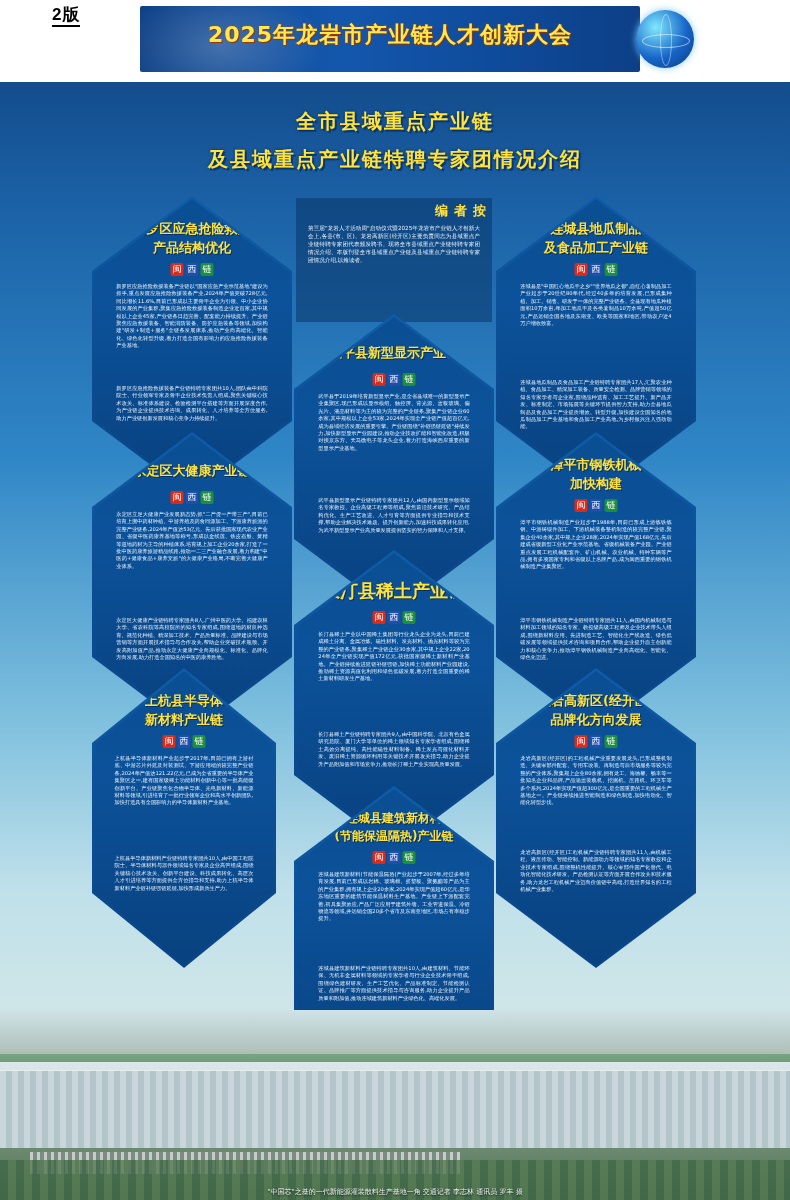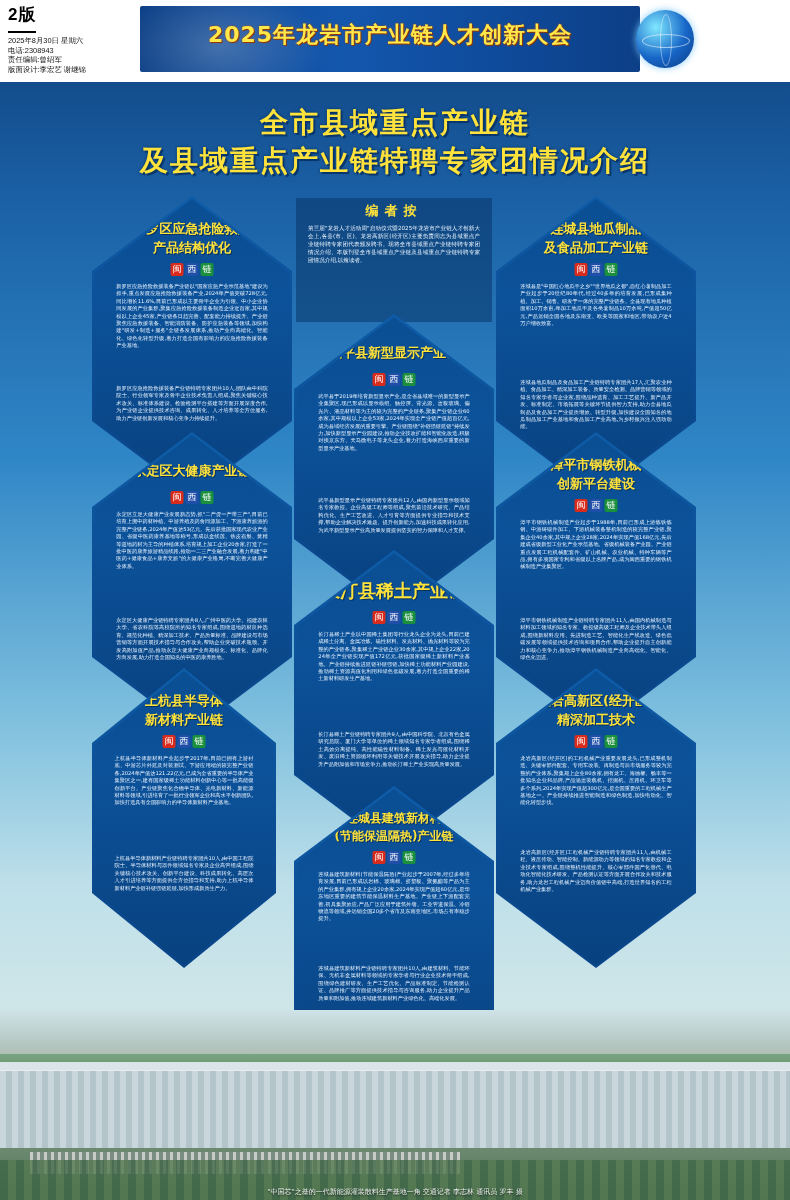--- a/index.html
+++ b/index.html
@@ -8,21 +8,21 @@
     font-family:"Liberation Sans","DejaVu Sans",sans-serif;
     background:#0b2b55;
   }
   .page{position:relative;width:790px;height:1200px;overflow:hidden;
         background:linear-gradient(180deg,#0d3f7c 0%,#1c63a8 18%,#2f86c6 38%,#7fc0de 60%,#bfe0ea 74%,#cfe6e8 84%,#9fc7a8 92%,#8ab98f 100%);}
 
   
   .masthead{position:absolute;left:0;top:0;width:790px;height:82px;background:#ffffff;}
   .mast-left{position:absolute;left:8px;top:6px;width:132px;color:#000;}
   .page-num{font-size:17px;font-weight:bold;letter-spacing:1px;line-height:18px;}
-  .page-num .numline{display:inline-block;border-bottom:2px solid #000;padding-bottom:7px;}
+  .page-num .numline{display:inline-block;border-bottom:2px solid #000;padding-bottom:1px;margin-left:44px;}
   .mast-meta{font-size:7.4px;line-height:9.6px;margin-top:3px;color:#111;}
   .mast-banner{position:absolute;left:140px;top:6px;width:500px;height:66px;
      background:linear-gradient(90deg,#0c3f86 0%,#1357ad 40%,#0f4b9c 70%,#0c3f86 100%);
      border-radius:2px;overflow:hidden;}
   .mast-banner:before{content:"";position:absolute;left:-40px;top:-30px;width:240px;height:140px;
      background:radial-gradient(ellipse at center,rgba(255,255,255,.22),rgba(255,255,255,0) 62%);}
   .mast-title{position:absolute;left:0;top:14px;width:500px;text-align:center;
      font-family:"DejaVu Sans","Liberation Sans",sans-serif;
      font-size:22px;font-weight:bold;color:#ffe94a;letter-spacing:1px;
      text-shadow:0 0 2px #a9400a,1px 1px 0 #8b3503;}
@@ -32,22 +32,22 @@
   .globe:after{content:"";position:absolute;left:6px;top:24px;width:46px;height:12px;border:1px solid rgba(255,255,255,.55);border-radius:50%;}
   .globe:before{content:"";position:absolute;left:24px;top:4px;width:10px;height:50px;border:1px solid rgba(255,255,255,.45);border-radius:50%;}
   .nameplate{position:absolute;left:678px;top:16px;width:104px;height:44px;
      background:linear-gradient(180deg,#e8352a,#b71c14);border:1px solid #8d1109;border-radius:2px;
      display:flex;align-items:center;justify-content:center;}
   .nameplate span{font-family:"DejaVu Sans","Liberation Sans",sans-serif;
      font-size:21px;font-weight:bold;color:#fff;letter-spacing:2px;text-shadow:1px 1px 1px rgba(0,0,0,.45);}
 
   
   .headline{position:absolute;left:0;top:104px;width:790px;text-align:center;}
-  .headline div{font-family:Liberation Sans, sans-serif;
-     font-size:28px;font-weight:bold;color:#ffe33c;line-height:38px;letter-spacing:2px;
+  .headline div{font-family:Liberation Mono, monospace;
+     font-size:20px;font-weight:bold;color:#ffe33c;line-height:38px;letter-spacing:2px;
      text-shadow:0 0 3px rgba(0,40,90,.9),2px 2px 0 #0a3a72;}
 
   
   .hex{position:absolute;
     -webkit-clip-path:polygon(50% 0%,100% 25%,100% 75%,50% 100%,0% 75%,0% 25%);
     clip-path:polygon(50% 0%,100% 25%,100% 75%,50% 100%,0% 75%,0% 25%);
     background:linear-gradient(180deg,#0e5ca8 0%,#0c4f96 45%,#0a4488 100%);
     border:0;box-sizing:border-box;}
   .hex-in{position:absolute;left:3px;top:3px;right:3px;bottom:3px;
     -webkit-clip-path:polygon(50% 0%,100% 25%,100% 75%,50% 100%,0% 75%,0% 25%);
@@ -65,21 +65,21 @@
   .hex .logo i.b{background:#1f4fa8;}
   .hex .logo i.g{background:#1a8f3c;}
   .hex .body{position:absolute;left:11%;width:78%;color:#eaf4ff;
     font-family:"DejaVu Sans","Liberation Sans",sans-serif;
     font-size:5.2px;line-height:7.4px;text-align:justify;
     -webkit-hyphens:auto;hyphens:auto;word-break:break-all;}
 
   
   .note{position:absolute;left:296px;top:198px;width:196px;height:124px;
     background:rgba(7,52,104,.55);}
-  .note .nt{position:absolute;left:0;top:4px;width:100%;text-align:center;
+  .note .nt{position:absolute;left:0;top:4px;width:100%;text-align:right;
     font-family:"DejaVu Sans",sans-serif;font-size:13px;font-weight:bold;color:#ffe23a;letter-spacing:6px;}
   .note .nb{position:absolute;left:12px;top:26px;width:172px;color:#eaf4ff;
     font-size:5.6px;line-height:8px;text-align:justify;word-break:break-all;
     font-family:"DejaVu Sans",sans-serif;}
 
   
   .photo{position:absolute;left:0;top:1010px;width:790px;height:190px;overflow:hidden;
     background:linear-gradient(180deg,#9dc6cf 0%,#8fb9a7 12%,#6f9b75 28%,#5b8a63 48%,#55805c 70%,#4a7553 100%);}
   .photo .sky{position:absolute;left:0;top:0;width:790px;height:44px;
     background:linear-gradient(180deg,#cfe3e8,#aebfb6);}
@@ -100,26 +100,20 @@
 </head>
 <body>
 
 <div class="page">
 
   <div class="masthead">
     <div class="mast-left">
       <div class="page-num">
         <span class="numline">2版</span>
       </div>
-      <div class="mast-meta">
-        <div>2025年8月30日 星期六</div>
-        <div>电话:2308943</div>
-        <div>责任编辑:曾绍军</div>
-        <div>版面设计:李宏艺  谢继锦</div>
-      </div>
     </div>
     <div class="mast-banner">
       <div class="mast-title">2025年龙岩市产业链人才创新大会</div>
     </div>
     <div class="globe"></div>
   </div>
 
   <div class="headline">
     <div>全市县域重点产业链</div>
     <div>及县域重点产业链特聘专家团情况介绍</div>
@@ -189,21 +183,21 @@
       </div>
       <div class="body" style="top:76px;">永定区立足大健康产业发展新态势,抓"二产促一产带三产",目前已培育上溯中药材种植、中游养殖及药食同源加工、下游康养旅游的完整产业链条,2024年产值达53亿元。先后获批国家现代农业产业园、省级中医药康养基地等称号,形成以金线莲、铁皮石斛、黄精等道地药材为主导的种植体系,培育规上加工企业20余家,打造了一批中医药康养旅游精品线路,推动一二三产业融合发展,着力构建"中医药+健康食品+康养文旅"的大健康产业格局,不断完善大健康产业体系。</div>
       <div class="body" style="top:182px;">永定区大健康产业链特聘专家团共8人,广州中医药大学、福建农林大学、省农科院等高校院所的知名专家组成,围绕道地药材良种选育、规范化种植、精深加工技术、产品质量标准、品牌建设与市场营销等方面开展技术指导与合作攻关,帮助企业突破技术瓶颈、开发高附加值产品,推动永定大健康产业向规模化、标准化、品牌化方向发展,助力打造全国知名的中医药康养胜地。</div>
     </div>
   </div>
 
   <div class="hex" style="left:496px;top:432px;width:200px;height:300px;">
     <div class="hex-in">
       <div class="title" style="top:20px;font-size:13px;line-height:19px;">
         <div>漳平市钢铁机械</div>
-        <div>创新平台建设</div>
+        <div>加快构建</div>
       </div>
       <div class="logo" style="top:64px;">
         <i class="r">闽</i>
         <i class="b">西</i>
         <i class="g">链</i>
       </div>
       <div class="body" style="top:84px;">漳平市钢铁机械制造产业起步于1988年,目前已形成上游炼铁炼钢、中游铸锻件加工、下游机械装备整机制造的较完整产业链,聚集企业40余家,其中规上企业28家,2024年实现产值168亿元,先后建成省级新型工业化产业示范基地、省级机械装备产业园。产业链重点发展工程机械配套件、矿山机械、农业机械、特种车辆等产品,拥有多项国家专利和省级以上名牌产品,成为闽西重要的钢铁机械制造产业集聚区。</div>
       <div class="body" style="top:182px;">漳平市钢铁机械制造产业链特聘专家团共11人,由国内机械制造与材料加工领域的知名专家、教授级高级工程师及企业技术带头人组成,围绕新材料应用、先进制造工艺、智能化生产线改造、绿色低碳发展等领域提供技术咨询和项目合作,帮助企业提升自主创新能力和核心竞争力,推动漳平钢铁机械制造产业向高端化、智能化、绿色化迈进。</div>
     </div>
   </div>
@@ -236,21 +230,21 @@
       </div>
       <div class="body" style="top:84px;">上杭县半导体新材料产业起步于2017年,目前已拥有上游衬底、中游芯片外延及封装测试、下游应用端的较完整产业链条,2024年产值达121.22亿元,已成为全省重要的半导体产业集聚区之一,建有国家级稀土功能材料创新中心等一批高能级创新平台。产业链聚焦化合物半导体、光电新材料、新能源材料等领域,引进培育了一批行业领军企业和高水平创新团队,加快打造具有全国影响力的半导体新材料产业基地。</div>
       <div class="body" style="top:184px;">上杭县半导体新材料产业链特聘专家团共10人,由中国工程院院士、半导体材料与器件领域知名专家及企业高管组成,围绕关键核心技术攻关、创新平台建设、科技成果转化、高层次人才引进培养等方面提供全方位指导和支持,助力上杭半导体新材料产业链补链强链延链,加快形成新质生产力。</div>
     </div>
   </div>
 
   <div class="hex" style="left:496px;top:668px;width:200px;height:300px;">
     <div class="hex-in">
       <div class="title" style="top:20px;font-size:13px;line-height:19px;">
         <div>龙岩高新区(经开区)</div>
-        <div>精深加工技术</div>
+        <div>品牌化方向发展</div>
       </div>
       <div class="logo" style="top:64px;">
         <i class="r">闽</i>
         <i class="b">西</i>
         <i class="g">链</i>
       </div>
       <div class="body" style="top:84px;">龙岩高新区(经开区)的工程机械产业重要发展龙头,已形成整机制造、关键零部件配套、专用车改装、再制造与后市场服务等较为完整的产业体系,聚集规上企业80余家,拥有龙工、海德馨、畅丰等一批知名企业和品牌,产品涵盖装载机、挖掘机、压路机、环卫车等多个系列,2024年实现产值超300亿元,是全国重要的工程机械生产基地之一。产业链持续推进智能制造和绿色制造,加快电动化、智能化转型步伐。</div>
       <div class="body" style="top:178px;">龙岩高新区(经开区)工程机械产业链特聘专家团共11人,由机械工程、液压传动、智能控制、新能源动力等领域的知名专家教授和企业技术专家组成,围绕整机性能提升、核心零部件国产化替代、电动化智能化技术研发、产品检测认证等方面开展合作攻关和技术服务,助力龙岩工程机械产业迈向价值链中高端,打造世界知名的工程机械产业集群。</div>
     </div>
   </div>

